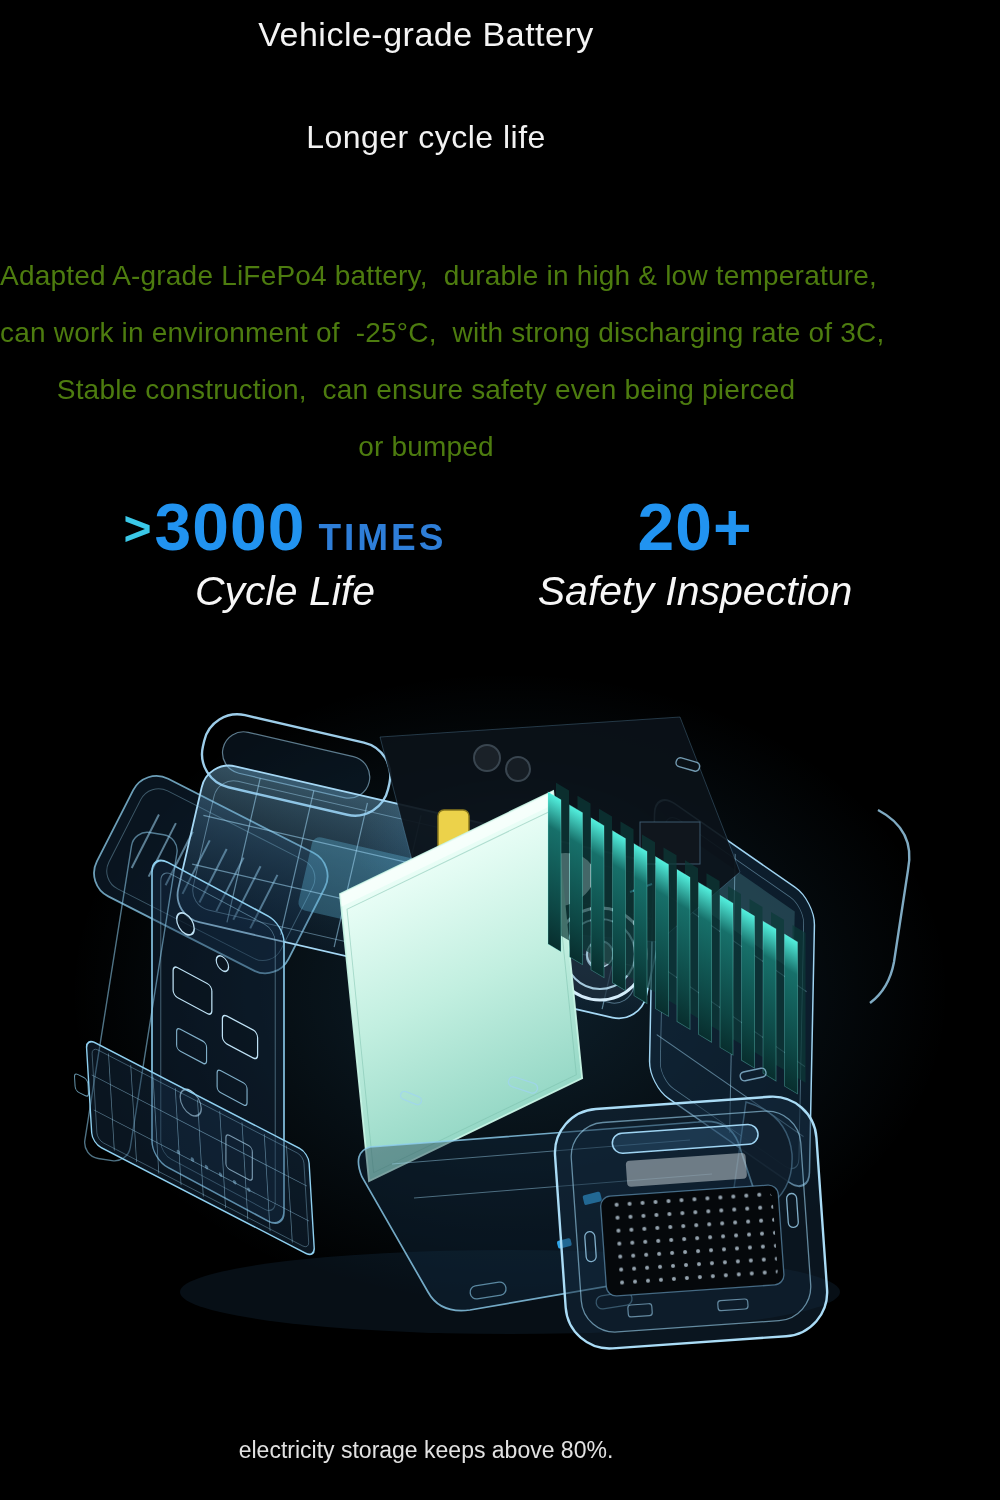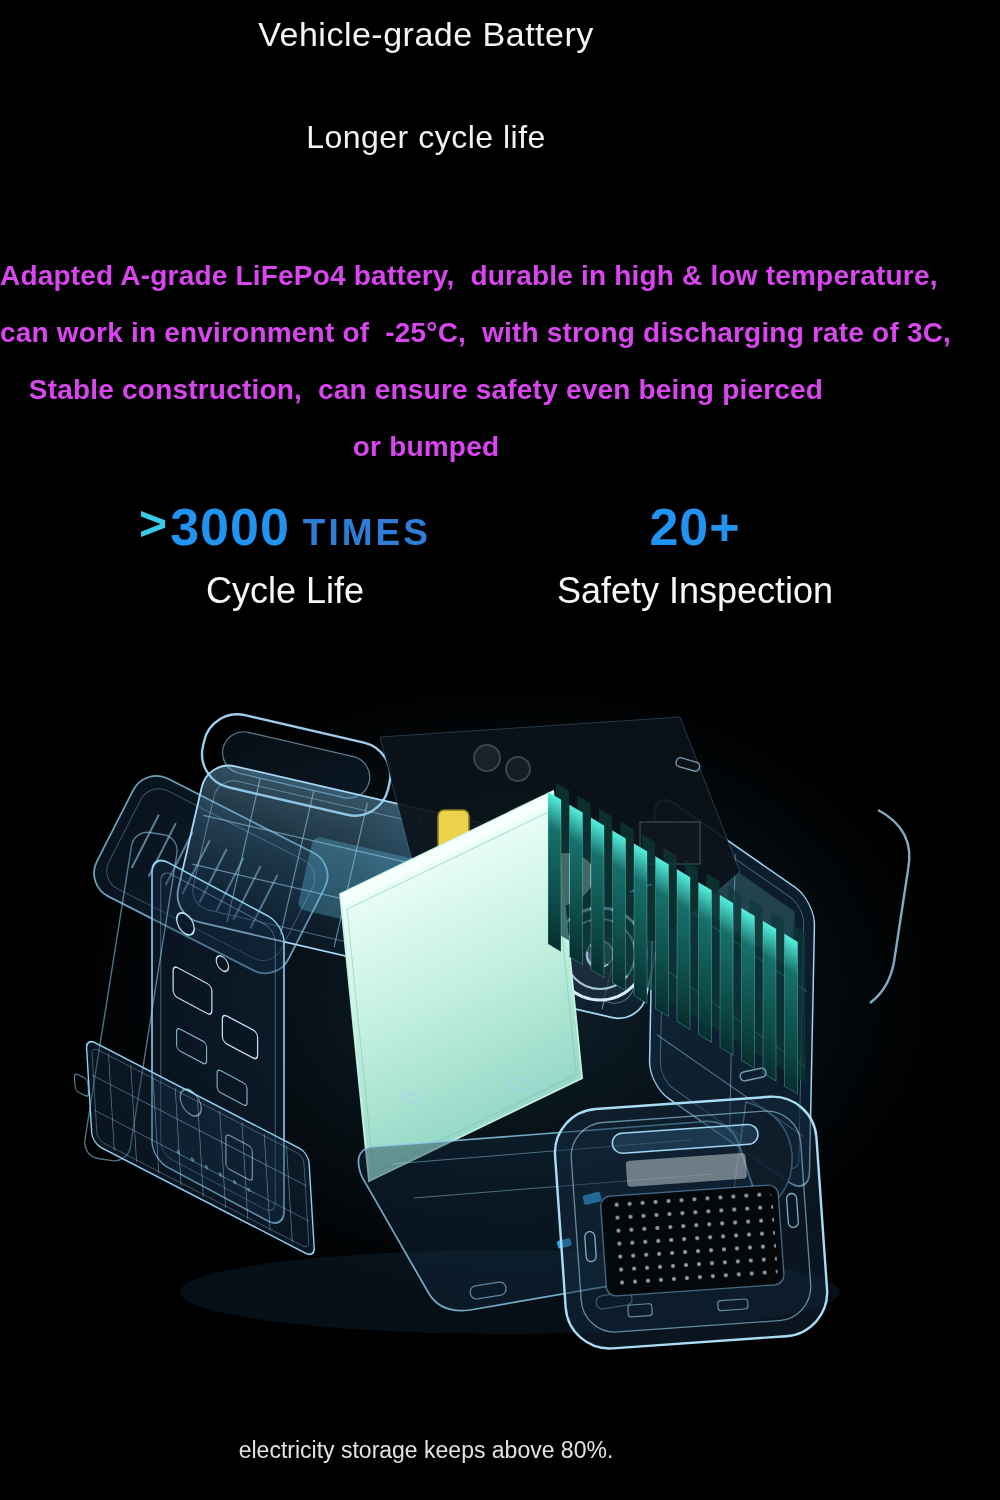--- a/index.html
+++ b/index.html
@@ -4,30 +4,30 @@
 <style>
   html,body{margin:0;padding:0;background:#000;}
   #page{position:relative;width:1000px;height:1500px;background:#000;overflow:hidden;
         font-family:"Liberation Sans", sans-serif;}
   .center{position:absolute;left:0;width:852px;text-align:center;}
   #title{top:12px;font-size:34px;line-height:44px;font-weight:500;color:#f4f4f4;letter-spacing:0.5px;}
   .subtitle{font-size:32px;line-height:42px;font-weight:500;color:#f2f2f2;letter-spacing:0.5px;}
   #subtitle1{top:100px;margin-top:16px;}
   #subtitle2{top:182px;}
   #description{top:247px;}
-  #description .desc-line{font-size:28px;line-height:57px;font-weight:700;color:#d946ef;white-space:pre;letter-spacing:0.2px;}
+  #description .desc-line{font-size:28px;line-height:57px;font-weight:400;color:#4d7c0f;white-space:pre;letter-spacing:0.2px;}
   #stats{position:absolute;top:490px;left:0;width:1000px;height:140px;}
   .stat{position:absolute;top:0;text-align:center;}
   #stat-left{left:90px;width:390px;}
   #stat-right{left:515px;width:360px;}
   .stat-number-row{display:flex;justify-content:center;align-items:baseline;line-height:74px;height:76px;}
   .stat-prefix{font-size:48px;font-weight:700;color:#3ac8e8;transform:translateY(-5px);margin-right:3px;}
-  .stat-value{font-size:52px;font-weight:600;color:#2193f0;letter-spacing:1px;}
+  .stat-value{font-size:66px;font-weight:600;color:#2193f0;letter-spacing:1px;}
   .stat-unit{font-size:37px;font-weight:700;color:#2e7ed8;letter-spacing:3px;margin-left:13px;}
-  .stat-label{margin-top:2px;font-size:36px;line-height:46px;font-weight:500;color:#f7f7f7;}
+  .stat-label{margin-top:2px;font-size:41px;line-height:46px;font-weight:500;color:#f7f7f7;font-style:italic;}
   #note{top:1430px;}
   #note .note-line{font-size:23px;line-height:40px;font-weight:400;color:#e2e2e2;}
   #illustration{position:absolute;left:40px;top:642px;width:910px;height:718px;}
 </style>
 </head>
 <body>
 
 <div id="page">
 
   <div id="title" class="center">Vehicle-grade Battery</div>

